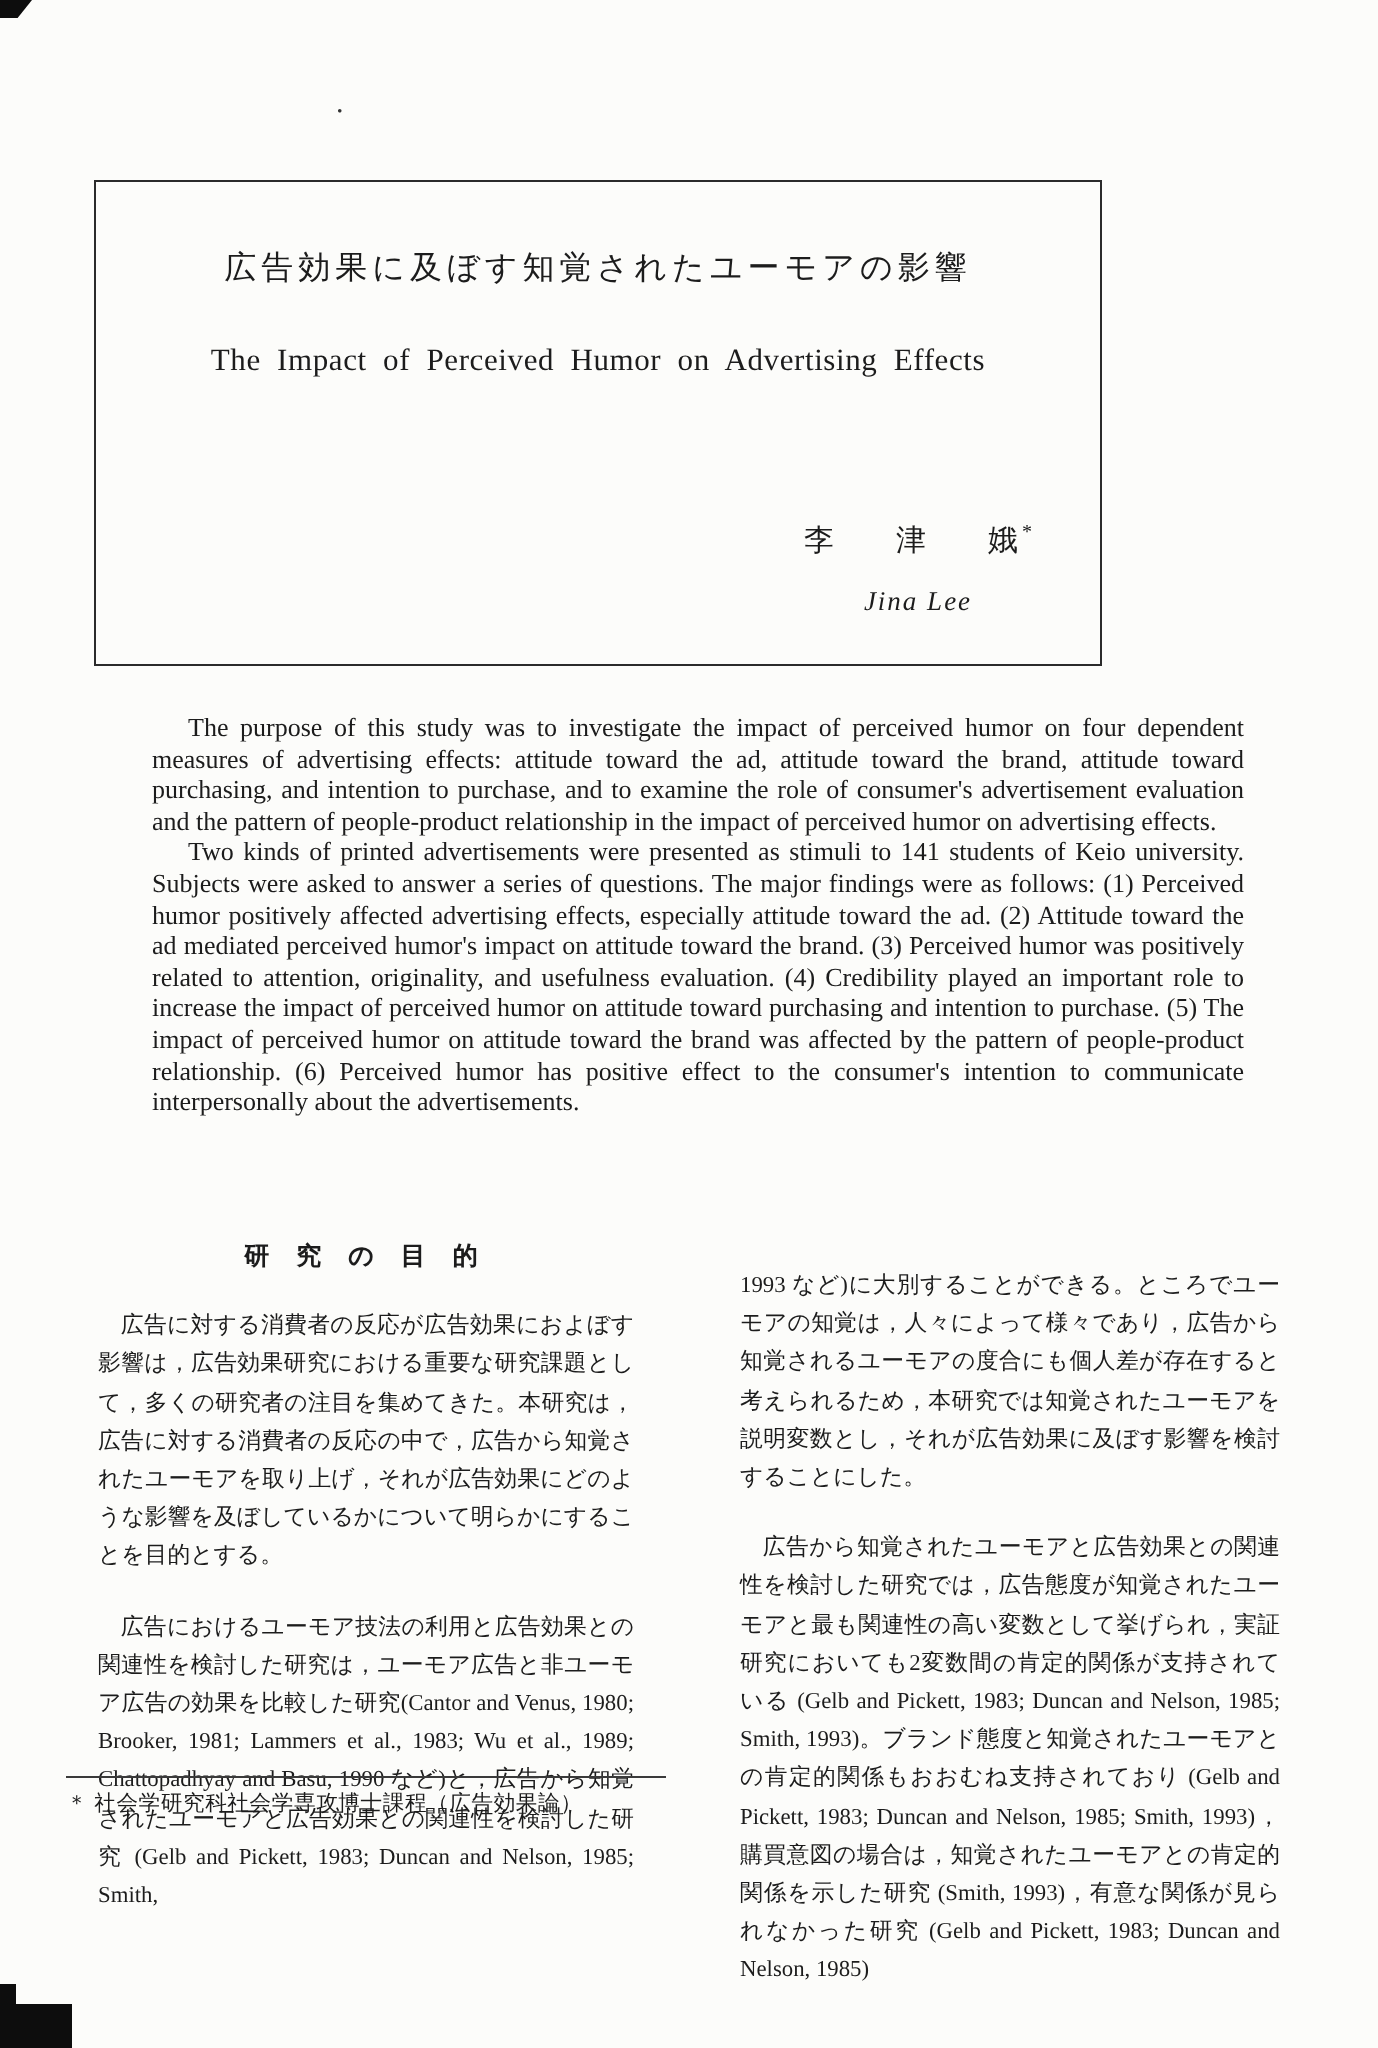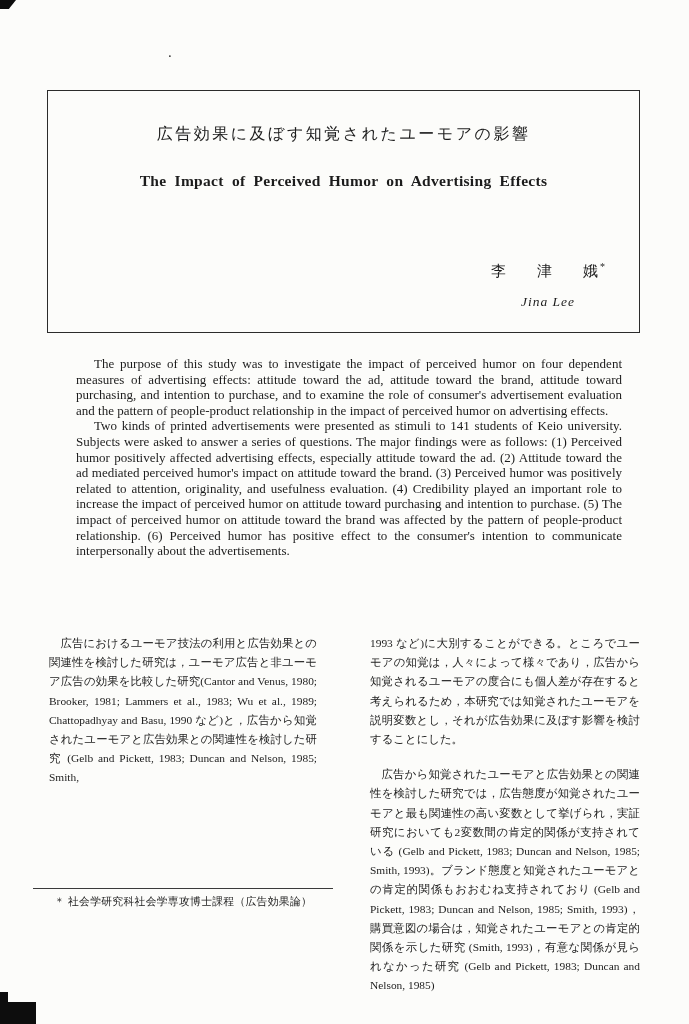--- a/index.html
+++ b/index.html
@@ -18,36 +18,36 @@
   .mark { position: absolute; background: #0d0d0d; }
   .mark-tl { left: 0; top: 0; width: 16px; height: 9px; clip-path: polygon(0 0, 100% 0, 55% 100%, 0 100%); }
   .mark-bl { left: 0; bottom: 0; width: 36px; height: 22px; }
   .mark-bl2 { left: 0; bottom: 20px; width: 8px; height: 12px; }
   .stray-dot { position: absolute; left: 168px; top: 44px; font-size: 15px; color: #333; }
 
   
   .titlebox {
     position: absolute;
     left: 47px; top: 90px;
-    width: 593px; height: 243px;
+    width: 504px; height: 243px;
     border: 1px solid #2b2b2b;
     box-sizing: border-box;
   }
   .title-ja {
     margin: 33px 0 0;
     text-align: center;
     font-size: 16px;
     font-weight: normal;
     letter-spacing: 2.5px;
   }
   .title-en {
     margin: 27px 0 0;
     text-align: center;
     font-size: 15.5px;
-    font-weight: bold;
+    font-weight: normal;
     letter-spacing: 0.3px;
     word-spacing: 4px;
   }
   .author-block {
     position: absolute;
     right: 34px; top: 170px;
     text-align: center;
   }
   .author-ja { font-size: 15px; letter-spacing: 8px; white-space: nowrap; }
   .author-ja sup { font-size: 10px; letter-spacing: 0; margin-left: -6px; }
@@ -89,21 +89,20 @@
 
   
   .footnote {
     position: absolute;
     left: 33px; top: 888px;
     width: 300px;
     border-top: 1px solid #3a3a3a;
     padding-top: 6px;
     font-size: 10.8px;
     letter-spacing: 0.3px;
-    text-align: center;
   }
 </style>
 </head>
 <body>
 
 <div class="page">
 
   <div class="mark mark-tl"></div>
   <div class="stray-dot">.</div>
 
@@ -115,20 +114,22 @@
       <div class="author-en">Jina Lee</div>
     </div>
   </div>
 
   <div class="abstract">
     <p>The purpose of this study was to investigate the impact of perceived humor on four dependent measures of advertising effects: attitude toward the ad, attitude toward the brand, attitude toward purchasing, and intention to purchase, and to examine the role of consumer's advertisement evaluation and the pattern of people-product relationship in the impact of perceived humor on advertising effects.</p>
     <p>Two kinds of printed advertisements were presented as stimuli to 141 students of Keio university.  Subjects were asked to answer a series of questions.  The major findings were as follows: (1) Perceived humor positively affected advertising effects, especially attitude toward the ad.  (2) Attitude toward the ad mediated perceived humor's impact on attitude toward the brand.  (3) Perceived humor was positively related to attention, originality, and usefulness evaluation.  (4) Credibility played an important role to increase the impact of perceived humor on attitude toward purchasing and intention to purchase.  (5) The impact of perceived humor on attitude toward the brand was affected by the pattern of people-product relationship.  (6) Perceived humor has positive effect to the consumer's intention to communicate interpersonally about the advertisements.</p>
   </div>
 
   <div class="col col-left">
+    <h3 class="section-heading">研 究 の 目 的</h3>
+    <p class="jp indent">広告に対する消費者の反応が広告効果におよぼす影響は，広告効果研究における重要な研究課題として，多くの研究者の注目を集めてきた。本研究は，広告に対する消費者の反応の中で，広告から知覚されたユーモアを取り上げ，それが広告効果にどのような影響を及ぼしているかについて明らかにすることを目的とする。</p>
     <p class="jp indent">広告におけるユーモア技法の利用と広告効果との関連性を検討した研究は，ユーモア広告と非ユーモア広告の効果を比較した研究(Cantor and Venus, 1980; Brooker, 1981; Lammers et al., 1983; Wu et al., 1989; Chattopadhyay and Basu, 1990 など)と，広告から知覚されたユーモアと広告効果との関連性を検討した研究 (Gelb and Pickett, 1983; Duncan and Nelson, 1985; Smith,</p>
   </div>
 
   <div class="col col-right">
     <p class="jp">1993 など)に大別することができる。ところでユーモアの知覚は，人々によって様々であり，広告から知覚されるユーモアの度合にも個人差が存在すると考えられるため，本研究では知覚されたユーモアを説明変数とし，それが広告効果に及ぼす影響を検討することにした。</p>
     <p class="jp indent">広告から知覚されたユーモアと広告効果との関連性を検討した研究では，広告態度が知覚されたユーモアと最も関連性の高い変数として挙げられ，実証研究においても2変数間の肯定的関係が支持されている (Gelb and Pickett, 1983; Duncan and Nelson, 1985; Smith, 1993)。ブランド態度と知覚されたユーモアとの肯定的関係もおおむね支持されており (Gelb and Pickett, 1983; Duncan and Nelson, 1985; Smith, 1993)，購買意図の場合は，知覚されたユーモアとの肯定的関係を示した研究 (Smith, 1993)，有意な関係が見られなかった研究 (Gelb and Pickett, 1983; Duncan and Nelson, 1985)</p>
   </div>
 
   <div class="footnote">＊ 社会学研究科社会学専攻博士課程（広告効果論）</div>
 

